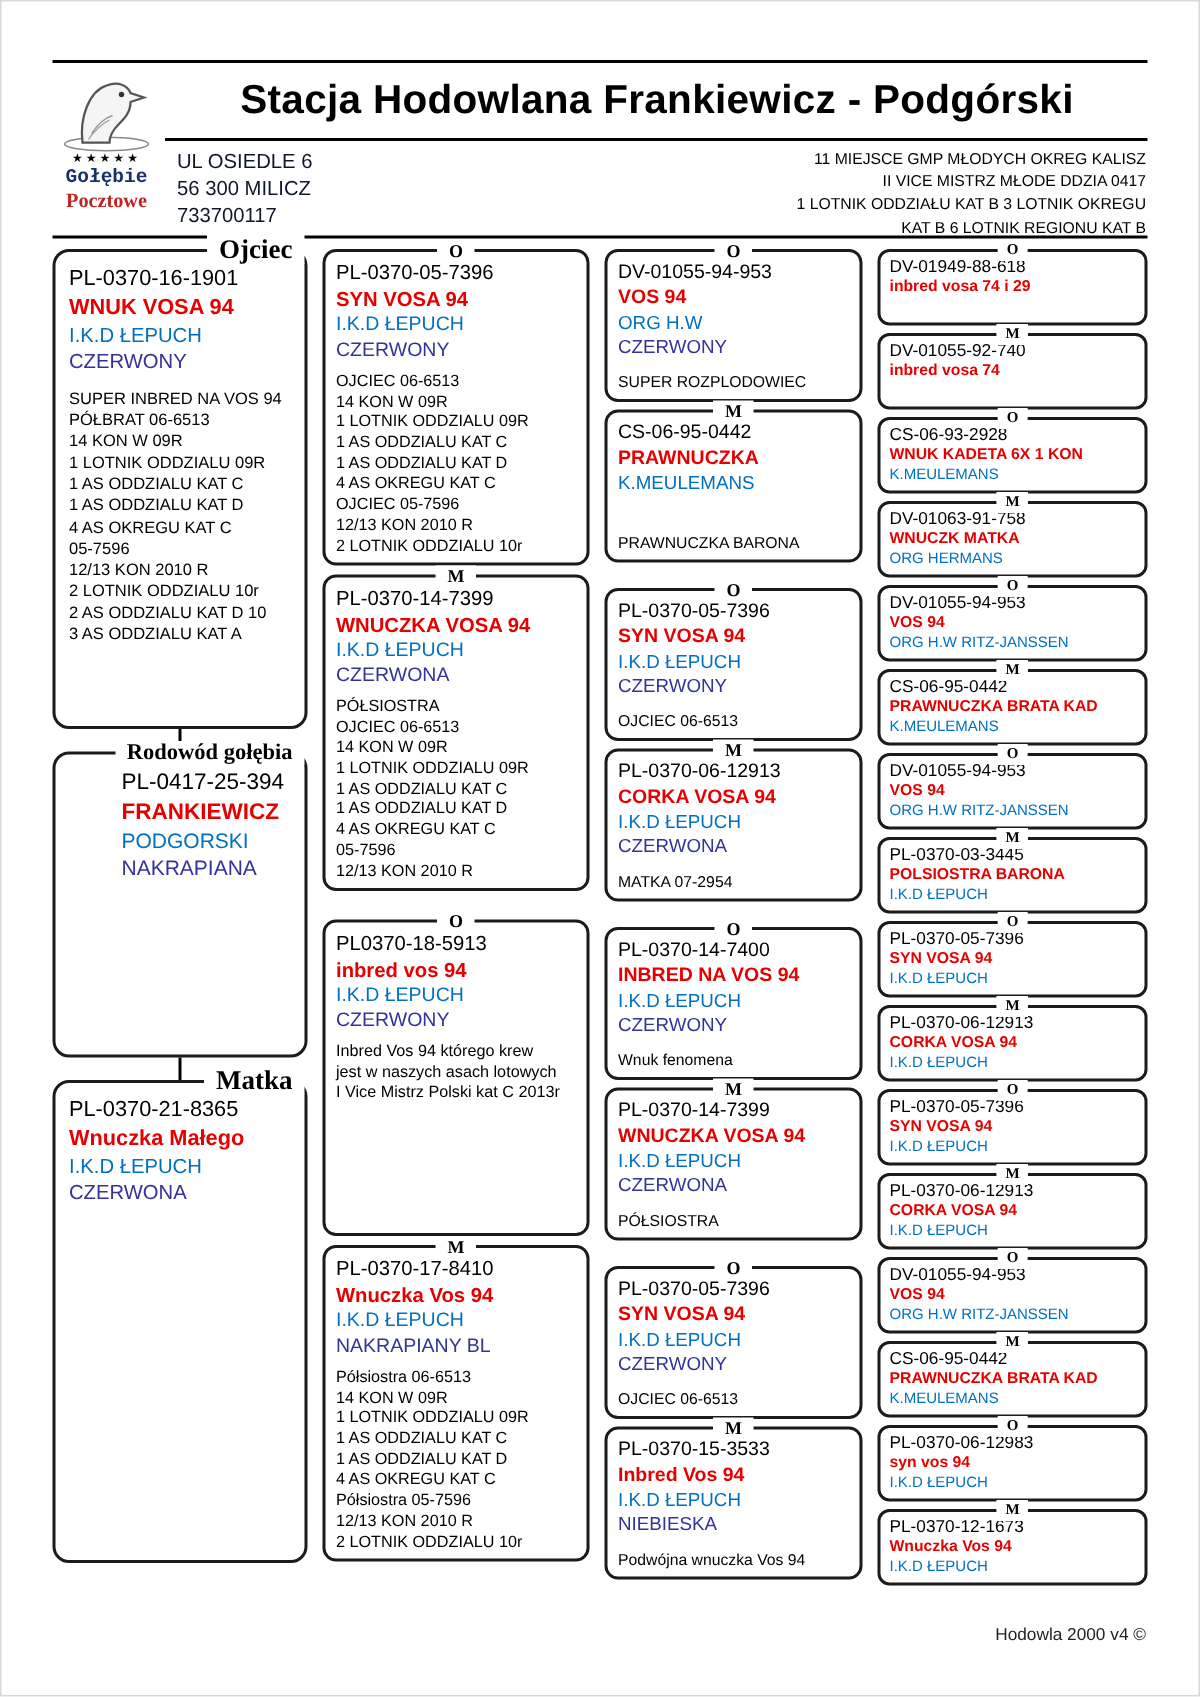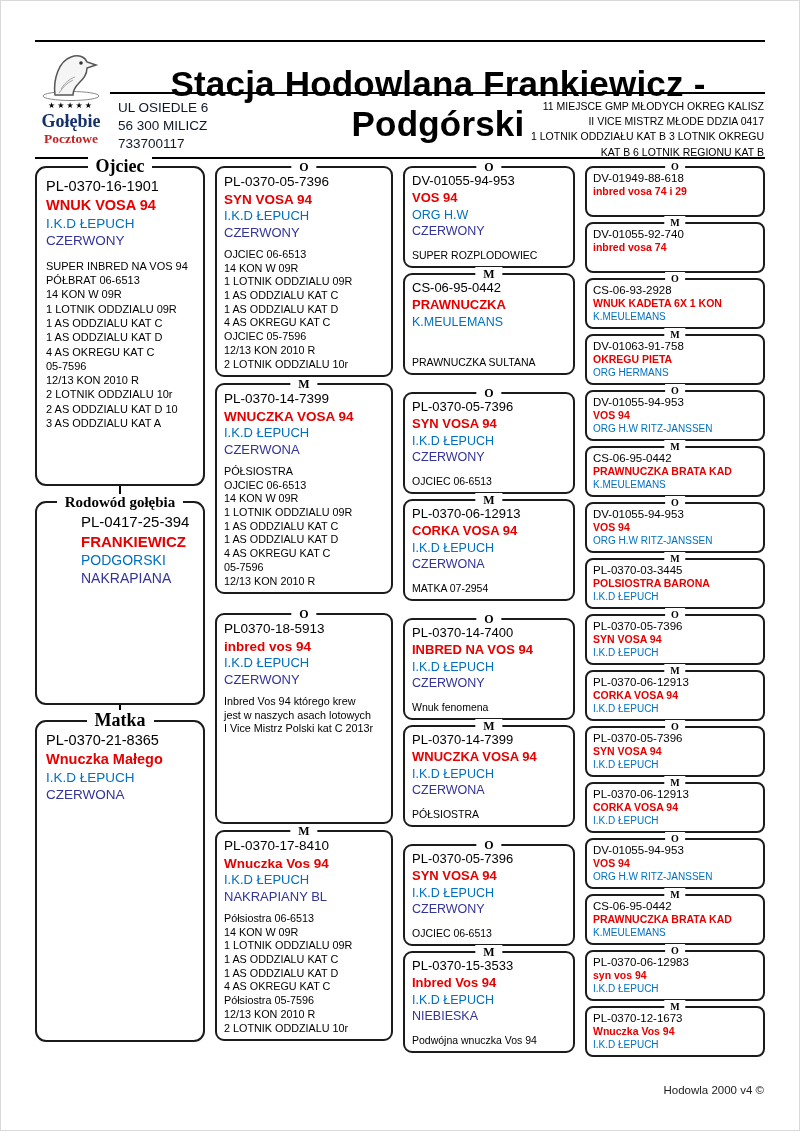--- a/index.html
+++ b/index.html
@@ -6,27 +6,27 @@
   html,body { background:#eee; }
   body { font-family:"Liberation Sans", sans-serif; }
   .page { position:relative; width:800px; height:1131px; background:#fff; margin:0 auto;
           overflow:hidden; box-shadow: inset 0 0 0 1px #d9d9d9; }
 
   .hline { position:absolute; background:#000; height:2px; }
   .top-line   { left:35px; right:35px; top:40px; }
   .title-line { left:110px; right:35px; top:92px; }
   .header-line{ left:35px; right:35px; top:157px; }
 
-  .title { position:absolute; left:110px; top:64px; width:656px; text-align:center;
-           font-size:35px; font-weight:bold; color:#000; letter-spacing:0.2px; }
+  .title { position:absolute; left:110px; top:51px; width:656px; text-align:center;
+           font-size:27px; font-weight:bold; color:#000; letter-spacing:0.2px; }
 
   .logo { position:absolute; left:34px; top:48px; width:74px; text-align:center; }
   .logo svg { display:block; margin:0 auto; }
   .logo .stars { font-size:8px; letter-spacing:2px; color:#000; line-height:1.1; }
-  .logo .l1 { font-family:Liberation Serif, serif; font-weight:bold; font-size:18px; color:#15306b; line-height:1.15; }
+  .logo .l1 { font-family:Liberation Mono, monospace; font-weight:bold; font-size:13px; color:#15306b; line-height:1.15; }
   .logo .l2 { font-family:"Liberation Serif", serif; font-weight:bold; font-size:13.5px; color:#c32222; line-height:1.15; }
 
   .address { position:absolute; left:118px; top:99px; font-size:13.5px; color:#0f172a; line-height:1.35; }
   .achievements { position:absolute; right:36px; top:99px; text-align:right;
                   font-size:10.5px; color:#000; line-height:1.45; }
 
   .pedigree { position:absolute; left:35px; top:166px; width:730px; height:893px;
               display:flex; justify-content:space-between; }
   .col { position:relative; }
   .col1 { width:170px; display:flex; flex-direction:column; }
@@ -41,21 +41,21 @@
   .loft { font-size:13px; color:#0070c0; line-height:1.3; }
   .colr { font-size:13px; color:#333399; line-height:1.3; }
   .desc { font-size:10.8px; color:#000; line-height:1.27; margin-top:7px; white-space:pre-line; }
 
   .tag { position:absolute; top:-8px; left:50%; transform:translateX(-50%); background:#fff;
          padding:0 8px; font-family:"Liberation Serif", serif; font-weight:bold;
          font-size:12px; line-height:15px; color:#000; }
 
   
   .g1 { border-radius:11px; padding:9px 9px 6px; }
-  .bhead { position:absolute; top:-12px; left:0; right:0; text-align:center; line-height:21px; }
+  .bhead { position:absolute; top:-12px; left:0; right:0; text-align:right; line-height:21px; }
   .bhead span { background:#fff; padding:0 8px; font-family:"Liberation Serif", serif;
                 font-weight:bold; font-size:18px; color:#000; }
   .subject .bhead span { font-size:15px; }
   .g1 .ring, .g1 .name { font-size:14.5px; }
   .g1 .loft, .g1 .colr { font-size:13.5px; }
   .g1 .desc { font-size:11px; margin-top:9px; line-height:1.3; }
   .subject .ring, .subject .name { font-size:15px; }
   .subject .loft, .subject .colr { font-size:14px; }
   .box-father { height:320px; }
   .box-subject { height:204px;padding-left:44px; }
@@ -236,21 +236,21 @@
     <div class="loft">ORG H.W</div>
     <div class="colr">CZERWONY</div>
     <div class="desc">SUPER ROZPLODOWIEC</div>
   </div>
         <div class="pbox">
     <span class="tag">M</span>
     <div class="ring">CS-06-95-0442</div>
     <div class="name">PRAWNUCZKA</div>
     <div class="loft">K.MEULEMANS</div>
     <div class="colr"></div>
-    <div class="desc">PRAWNUCZKA SULTANA</div>
+    <div class="desc">PRAWNUCZKA BARONA</div>
   </div>
         <div class="pbox">
     <span class="tag">O</span>
     <div class="ring">PL-0370-05-7396</div>
     <div class="name">SYN VOSA 94</div>
     <div class="loft">I.K.D ŁEPUCH</div>
     <div class="colr">CZERWONY</div>
     <div class="desc">OJCIEC 06-6513</div>
   </div>
         <div class="pbox">
@@ -312,21 +312,21 @@
         <div class="pbox">
     <span class="tag">O</span>
     <div class="ring">CS-06-93-2928</div>
     <div class="name">WNUK KADETA 6X 1 KON</div>
     <div class="loft">K.MEULEMANS</div>
 
   </div>
         <div class="pbox">
     <span class="tag">M</span>
     <div class="ring">DV-01063-91-758</div>
-    <div class="name">OKREGU PIETA</div>
+    <div class="name">WNUCZK MATKA</div>
     <div class="loft">ORG HERMANS</div>
 
   </div>
         <div class="pbox">
     <span class="tag">O</span>
     <div class="ring">DV-01055-94-953</div>
     <div class="name">VOS 94</div>
     <div class="loft">ORG H.W RITZ-JANSSEN</div>
 
   </div>

